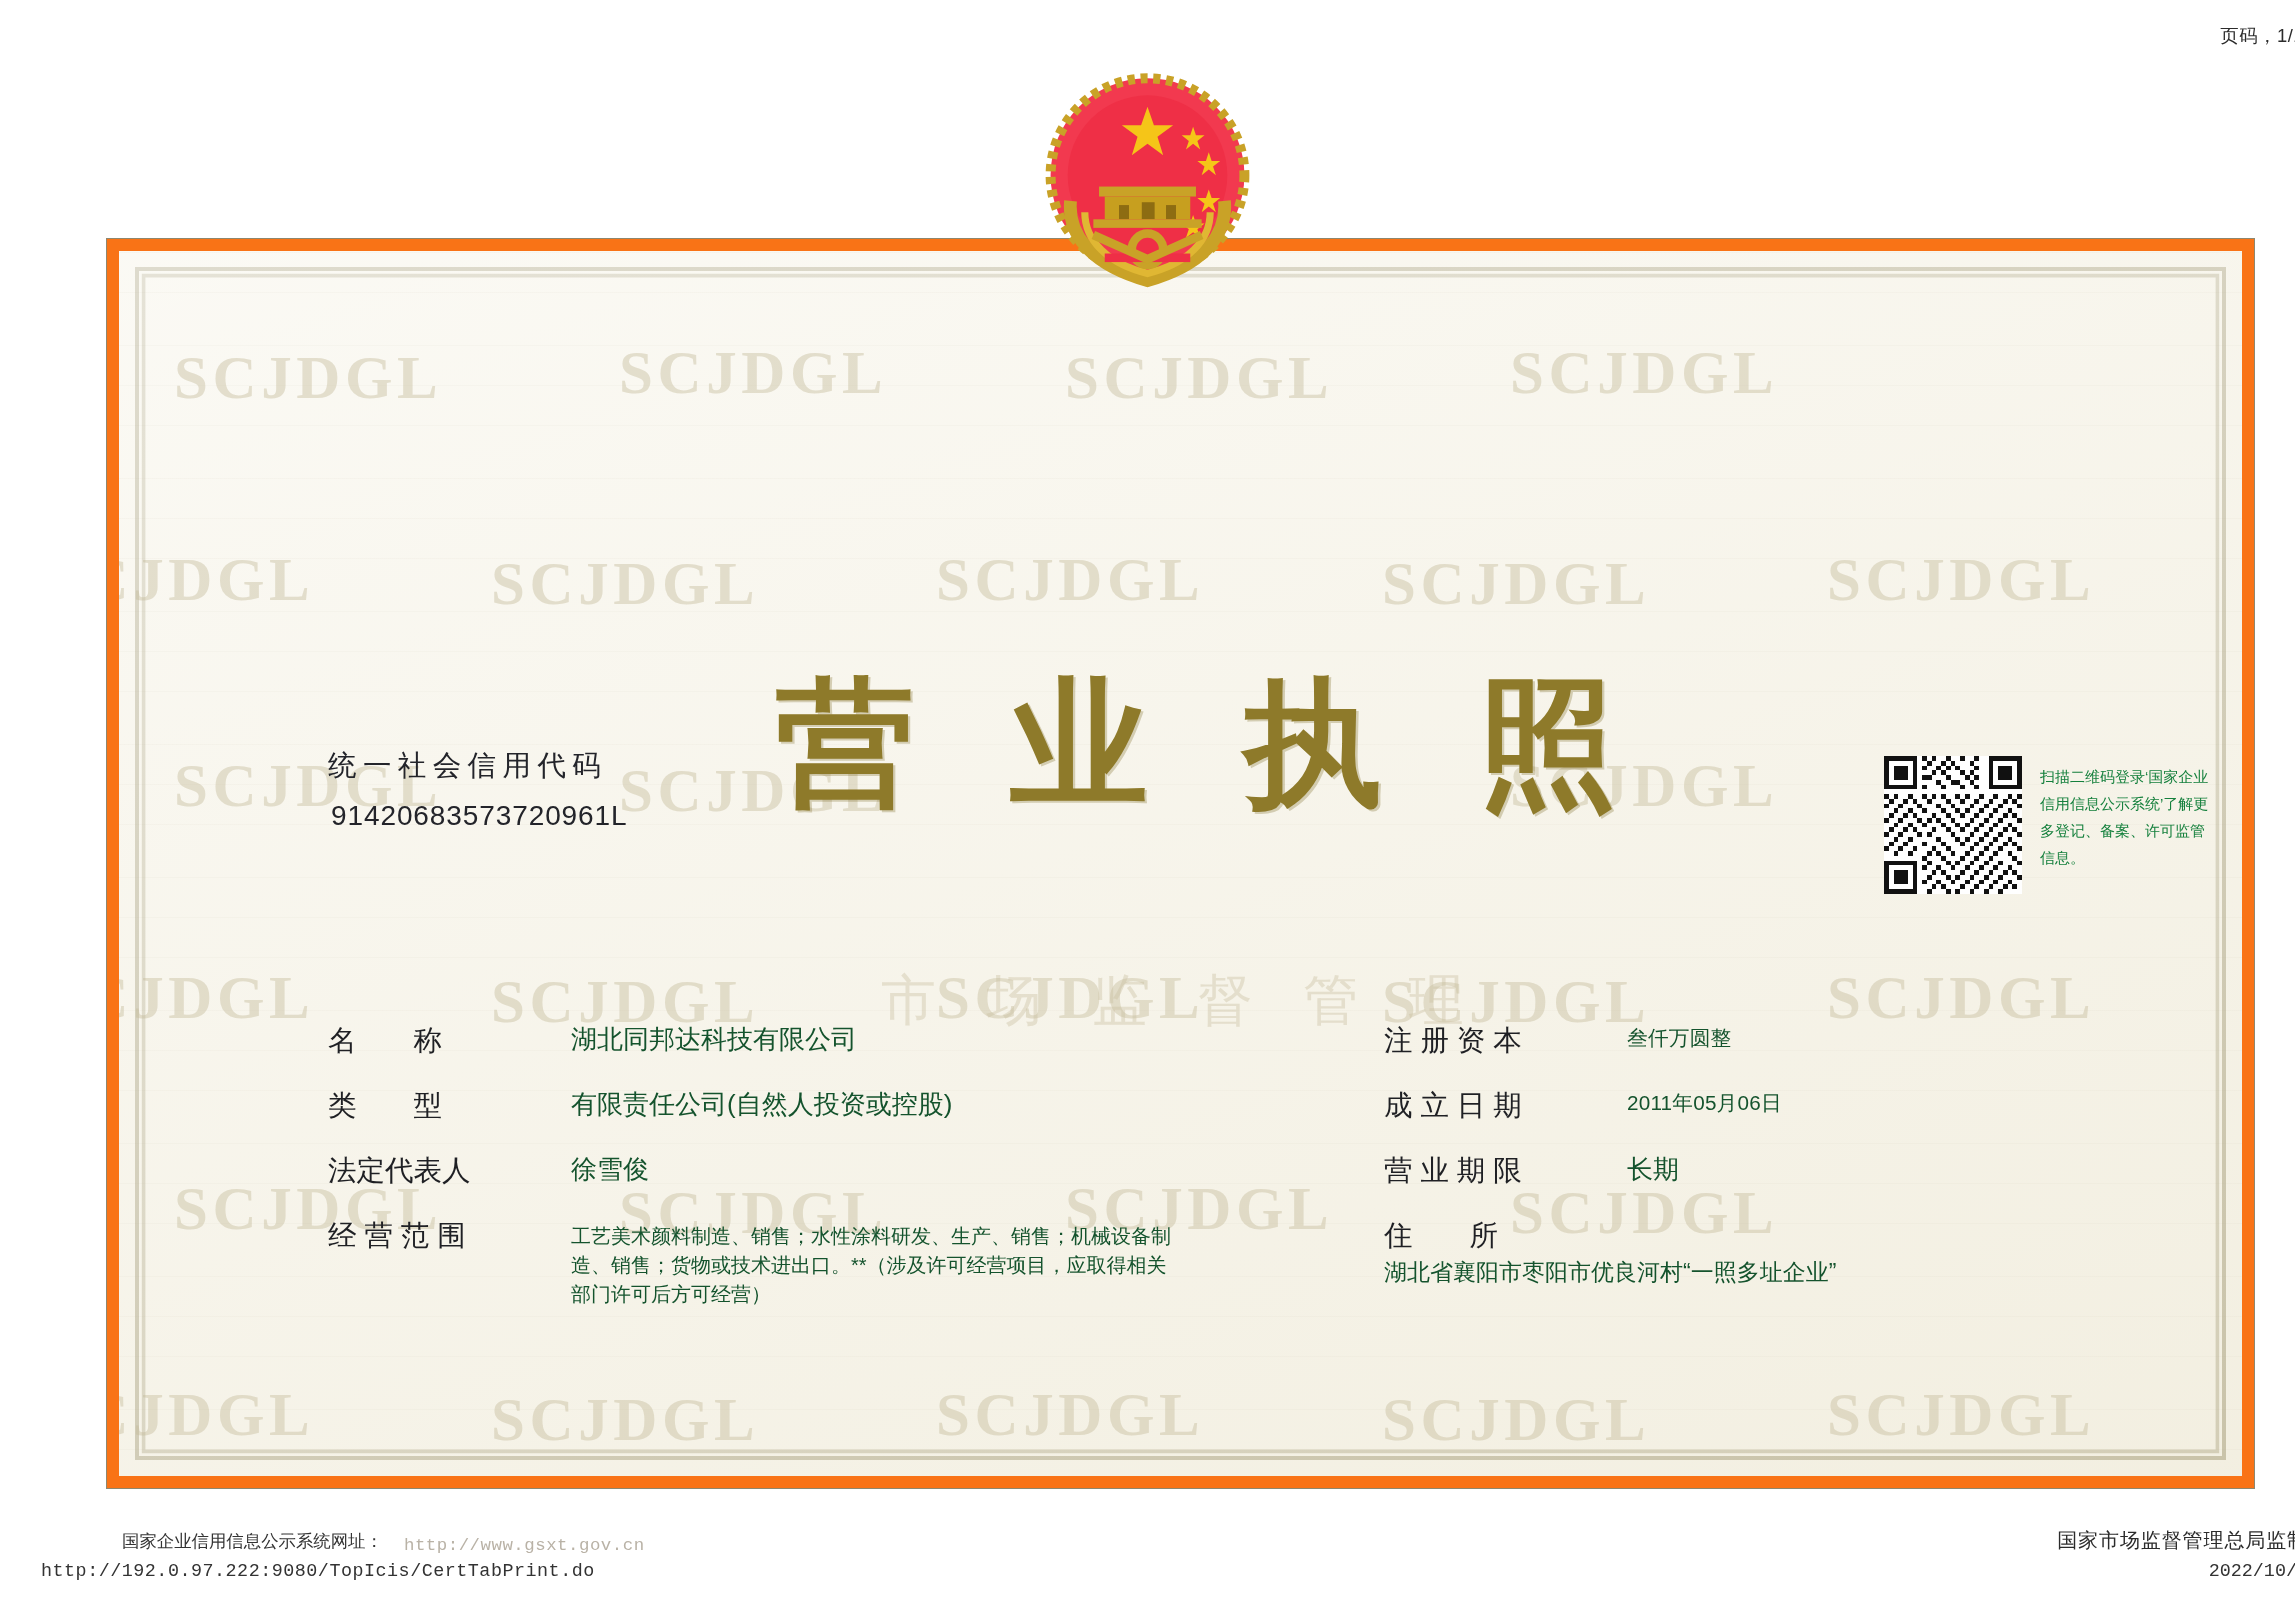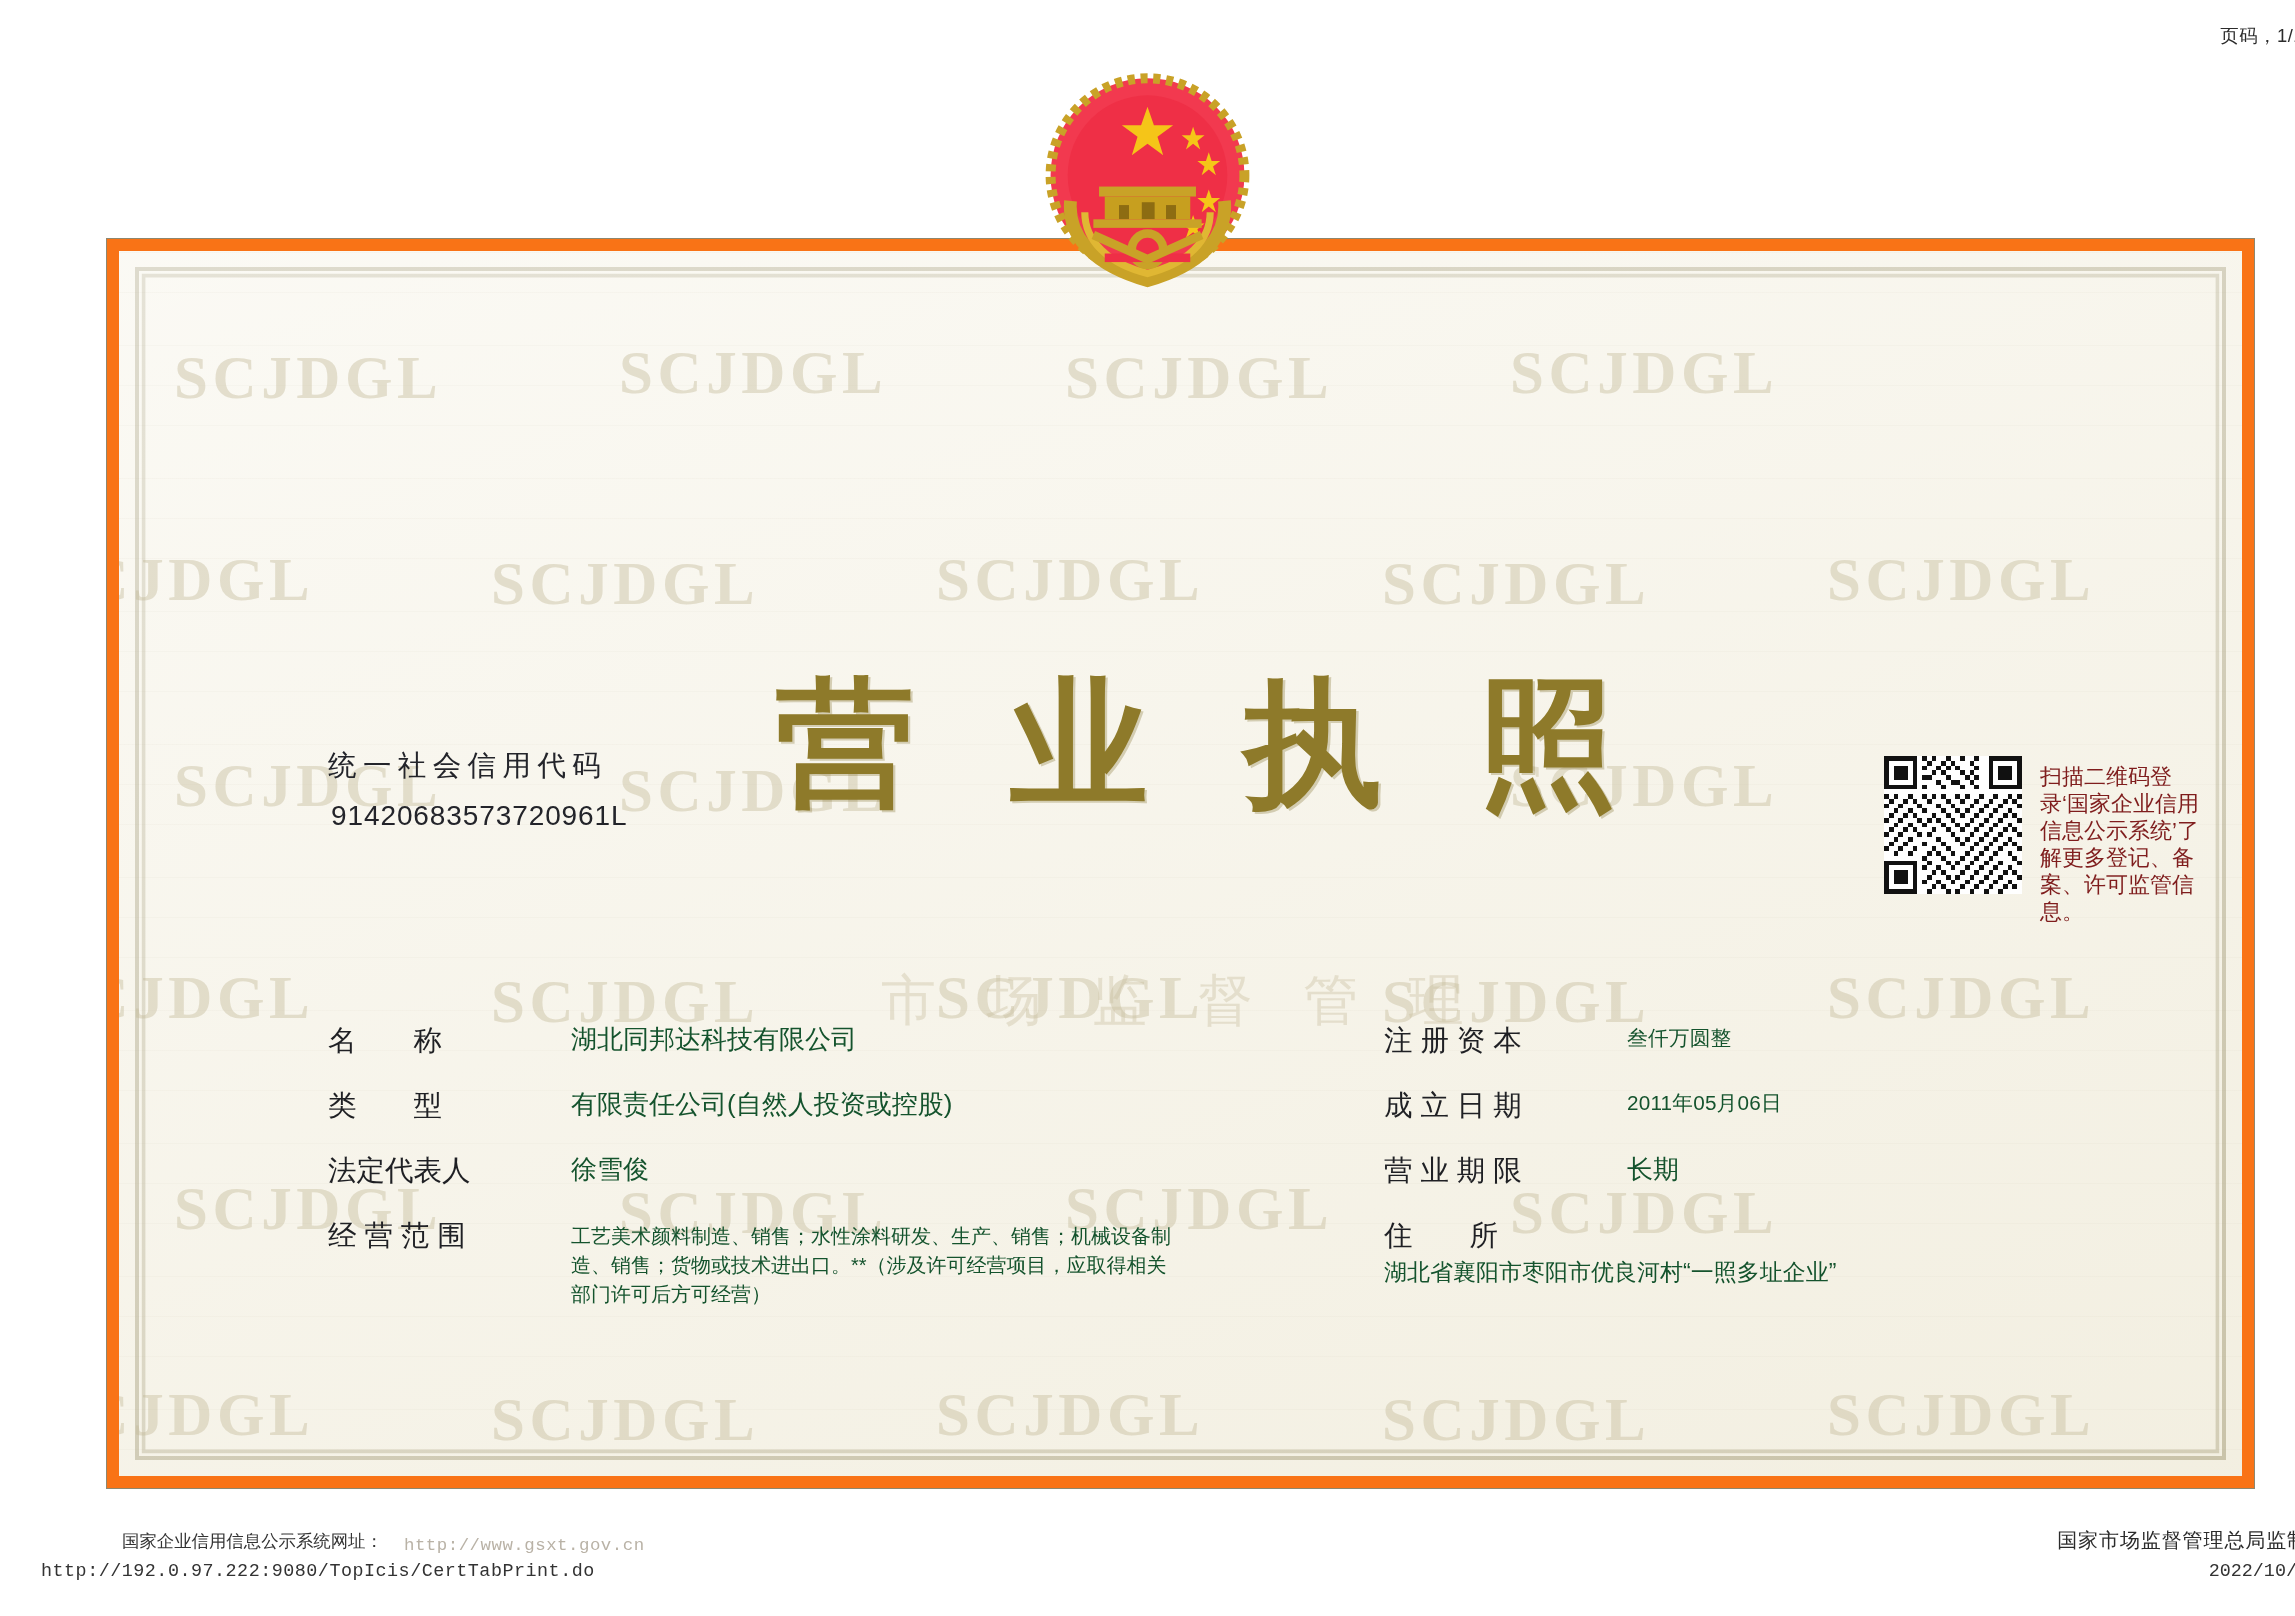--- a/index.html
+++ b/index.html
@@ -182,23 +182,23 @@
     height: 138px;
     z-index: 8;
     background: #fff;
   }
   .qr-text {
     position: absolute;
     left: 1921px;
     top: 512px;
     width: 174px;
     z-index: 8;
-    font-size: 22px;
+    font-size: 15px;
     line-height: 27px;
-    color: #7f1d1d;
+    color: #15803d;
   }
 
   
   .fields-left { position: absolute; left: 209px; top: 771px; width: 895px; z-index: 6; }
   .fields-right { position: absolute; left: 1265px; top: 771px; width: 735px; z-index: 6; }
 
   .row { position: relative; margin-bottom: 27px; }
   .fvalue {
     display: inline-block;
     vertical-align: top;

